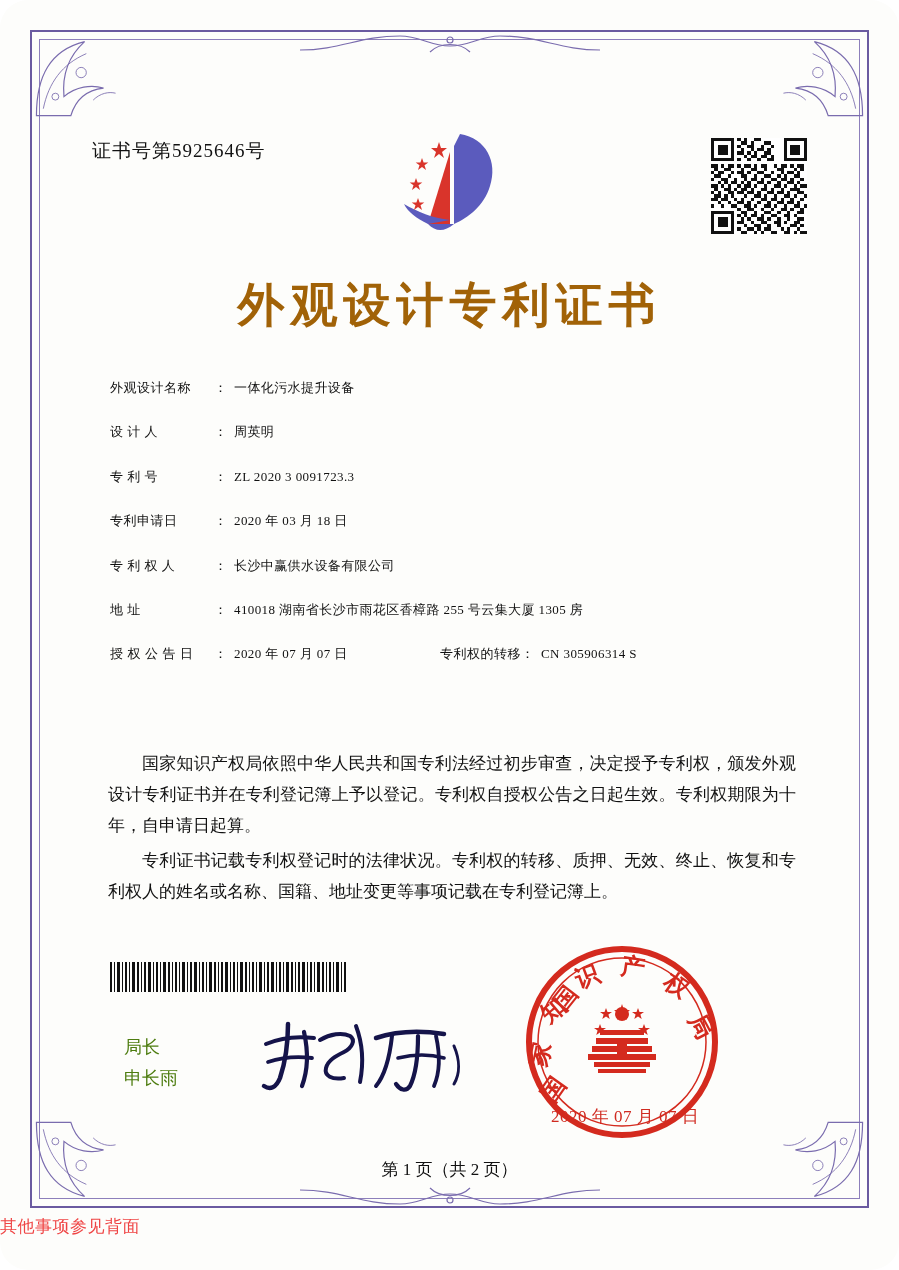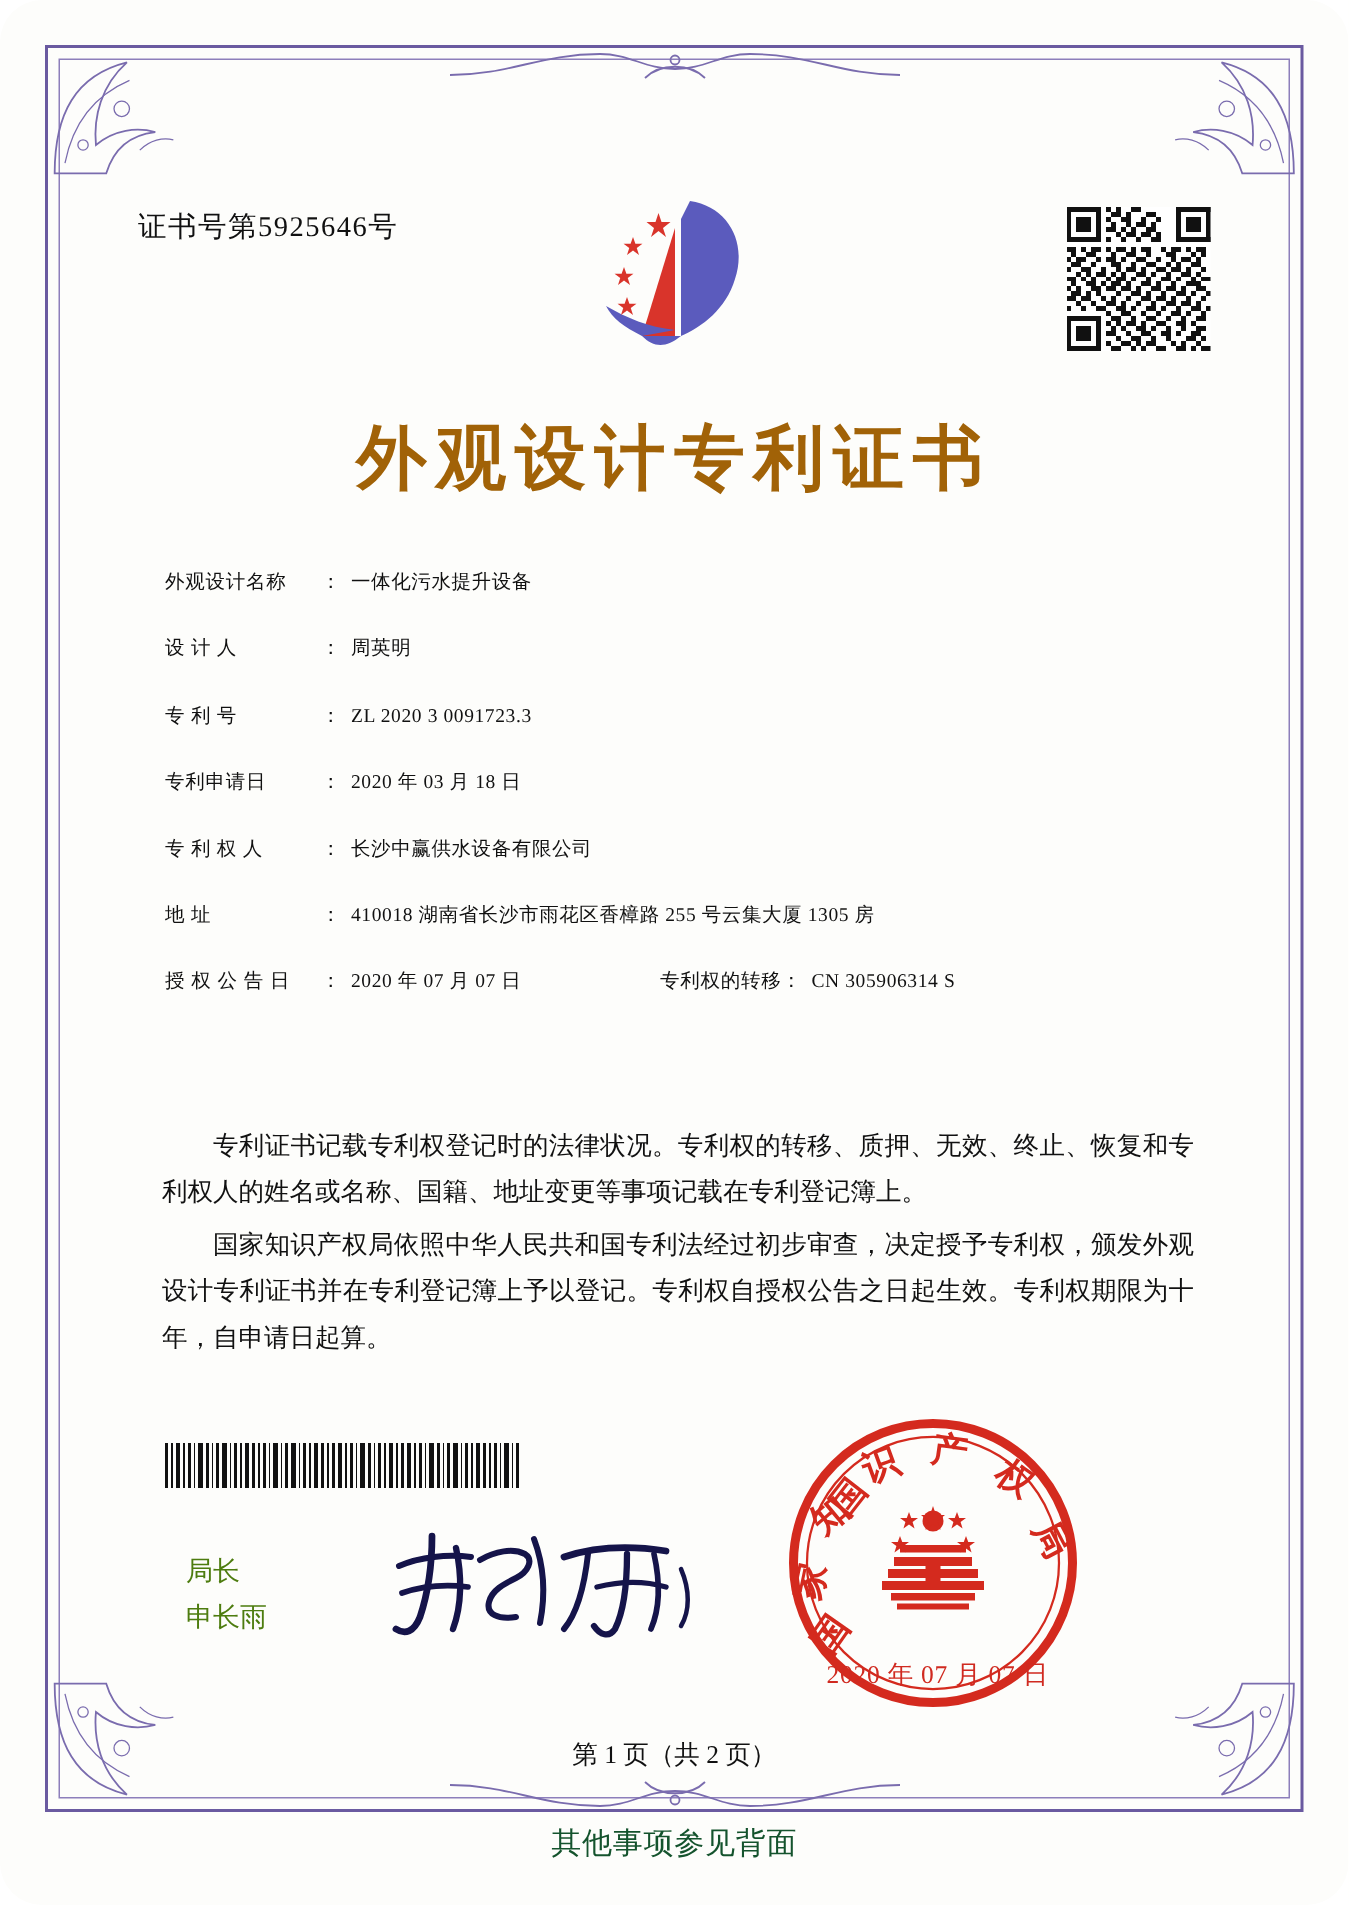--- a/index.html
+++ b/index.html
@@ -192,23 +192,23 @@
     left: 0; right: 0;
     top: 1158px;
     text-align: center;
     font-size: 17px;
     color: #111;
   }
   .footnote {
     position: absolute;
     left: 0; right: 0;
     top: 1215px;
-    text-align: center;
-    font-size: 20px;
-    color: #14532d;
+    text-align: left;
+    font-size: 17px;
+    color: #ef4444;
     letter-spacing: 0.5px;
   }
 </style>
 </head>
 <body>
 
 <div class="page">
 
   <div class="border-outer"></div>
   <div class="border-inner"></div>
@@ -560,22 +560,22 @@
       <span class="half-right">
         <span class="flabel">专利权的转移</span>
         <span class="fsep">：</span>
         <span class="fvalue">CN 305906314 S</span>
       </span>
     </div>
 
   </div>
 
   <div class="paras">
+    <p>国家知识产权局依照中华人民共和国专利法经过初步审查，决定授予专利权，颁发外观设计专利证书并在专利登记簿上予以登记。专利权自授权公告之日起生效。专利权期限为十年，自申请日起算。</p>
     <p>专利证书记载专利权登记时的法律状况。专利权的转移、质押、无效、终止、恢复和专利权人的姓名或名称、国籍、地址变更等事项记载在专利登记簿上。</p>
-    <p>国家知识产权局依照中华人民共和国专利法经过初步审查，决定授予专利权，颁发外观设计专利证书并在专利登记簿上予以登记。专利权自授权公告之日起生效。专利权期限为十年，自申请日起算。</p>
   </div>
 
   <div class="barcode">
     <svg viewBox="0 0 240 30" shape-rendering="crispEdges">
       <g fill="#111111">
         <rect x="0" y="0" width="2" height="30"></rect>
           <rect x="4" y="0" width="1" height="30"></rect>
         <rect x="7" y="0" width="3" height="30"></rect>
           <rect x="12" y="0" width="1" height="30"></rect>
         <rect x="15" y="0" width="2" height="30"></rect>

